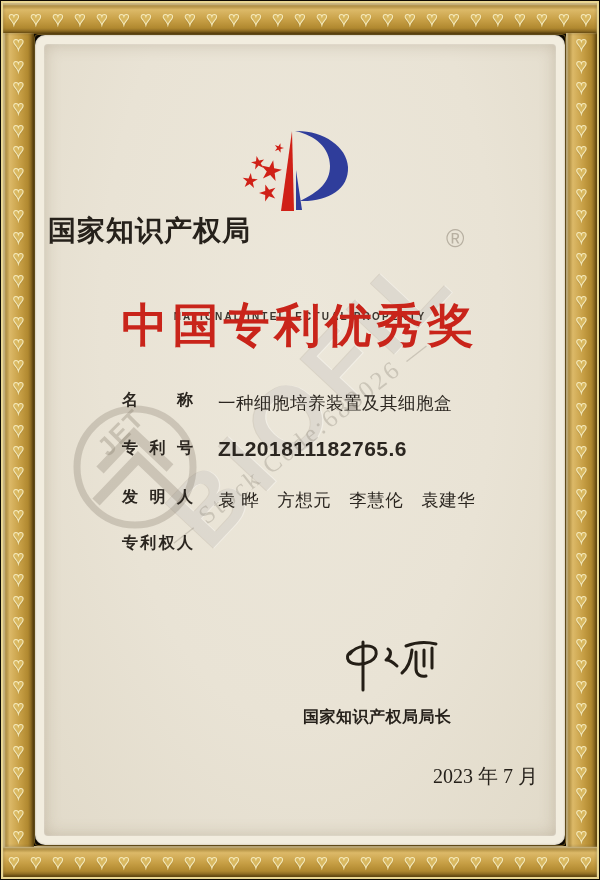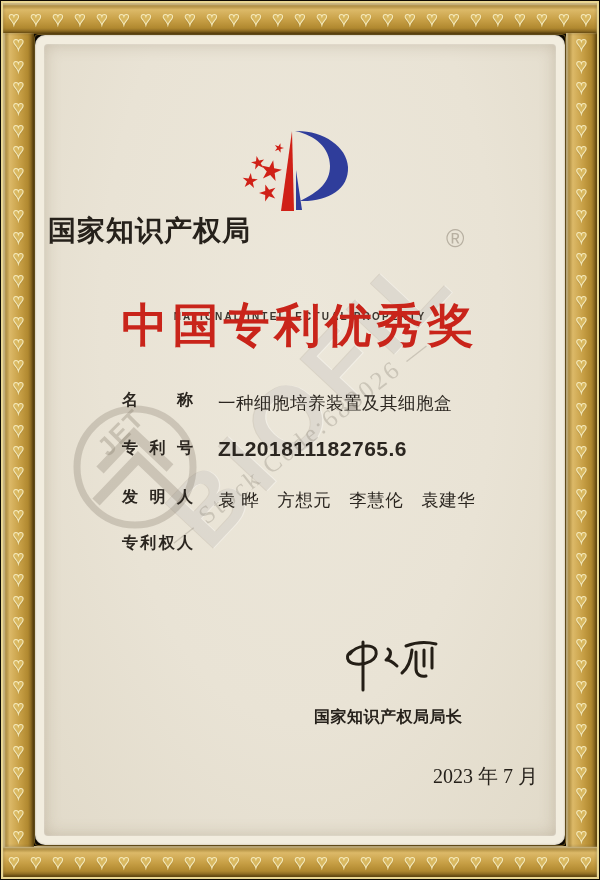--- a/index.html
+++ b/index.html
@@ -51,21 +51,21 @@
   .field-row{left:78px;width:400px;height:26px;z-index:2;}
   .flabel{position:absolute;left:0;top:0;width:71px;display:inline-block;text-align:justify;
           text-align-last:justify;font-size:16px;font-weight:bold;color:#2b2620;
           font-family:"Liberation Serif","DejaVu Serif",serif;}
   .fvalue{position:absolute;left:96px;top:1px;white-space:nowrap;font-size:17.5px;
           letter-spacing:.5px;color:#2b2620;}
   .fvalue.serif-num{font-family:Liberation Sans, sans-serif;font-size:21px;
                     font-weight:bold;letter-spacing:.5px;top:-1px;}
   
   .sig-svg{left:292px;top:588px;z-index:2;}
-  .signer-title{left:270px;top:663px;font-size:16px;font-weight:bold;letter-spacing:.5px;
+  .signer-title{left:259px;top:663px;font-size:16px;font-weight:bold;letter-spacing:.5px;
                 color:#26211b;z-index:2;white-space:nowrap;
                 font-family:Liberation Sans, sans-serif;}
   .date-line{left:0;right:18px;top:719px;text-align:right;font-size:20px;color:#26211b;
              z-index:2;font-family:"Liberation Serif","DejaVu Serif",serif;}
 </style>
 </head>
 <body>
 
 <div class="page">
 

